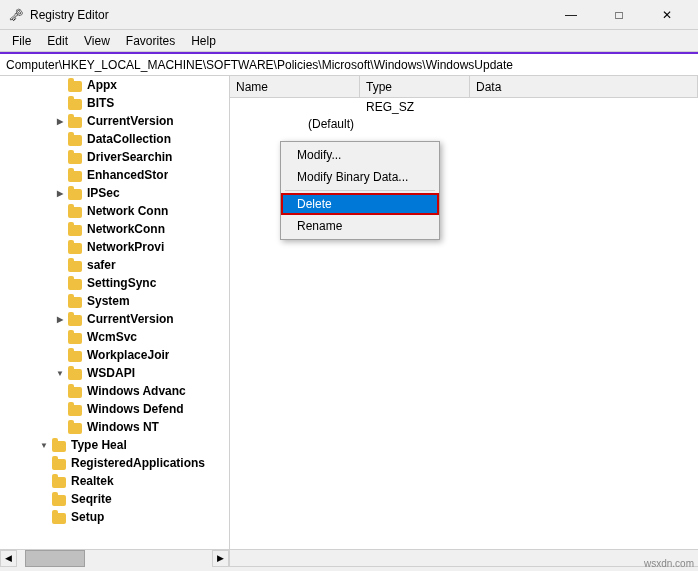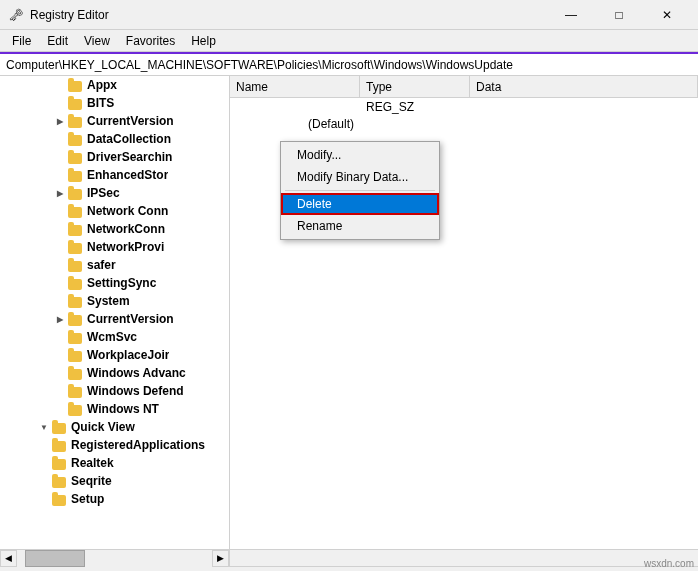--- a/index.html
+++ b/index.html
@@ -459,20 +459,27 @@
       </div>
 
       <div class="tree-item tree-indent-3">
         <div class="tree-expander empty"></div>
         <div class="tree-folder-icon">
             <div class="folder-yellow"></div>
           </div>
         <span class="tree-label">WorkplaceJoir</span>
       </div>
 
+      <div class="tree-item tree-indent-3">
+        <div class="tree-expander open"></div>
+        <div class="tree-folder-icon">
+            <div class="folder-yellow"></div>
+          </div>
+        <span class="tree-label">WSDAPI</span>
+      </div>
 
       <div class="tree-item tree-indent-3">
         <div class="tree-expander empty"></div>
         <div class="tree-folder-icon">
             <div class="folder-yellow"></div>
           </div>
         <span class="tree-label">Windows Advanc</span>
       </div>
 
       <div class="tree-item tree-indent-3">
@@ -489,21 +496,21 @@
             <div class="folder-yellow"></div>
           </div>
         <span class="tree-label">Windows NT</span>
       </div>
 
       <div class="tree-item tree-indent-2">
         <div class="tree-expander open"></div>
         <div class="tree-folder-icon">
             <div class="folder-yellow"></div>
           </div>
-        <span class="tree-label">Quick View</span>
+        <span class="tree-label">Type Heal</span>
       </div>
 
       <div class="tree-item tree-indent-2">
         <div class="tree-expander empty"></div>
         <div class="tree-folder-icon">
             <div class="folder-yellow"></div>
           </div>
         <span class="tree-label">RegisteredApplications</span>
       </div>
 

